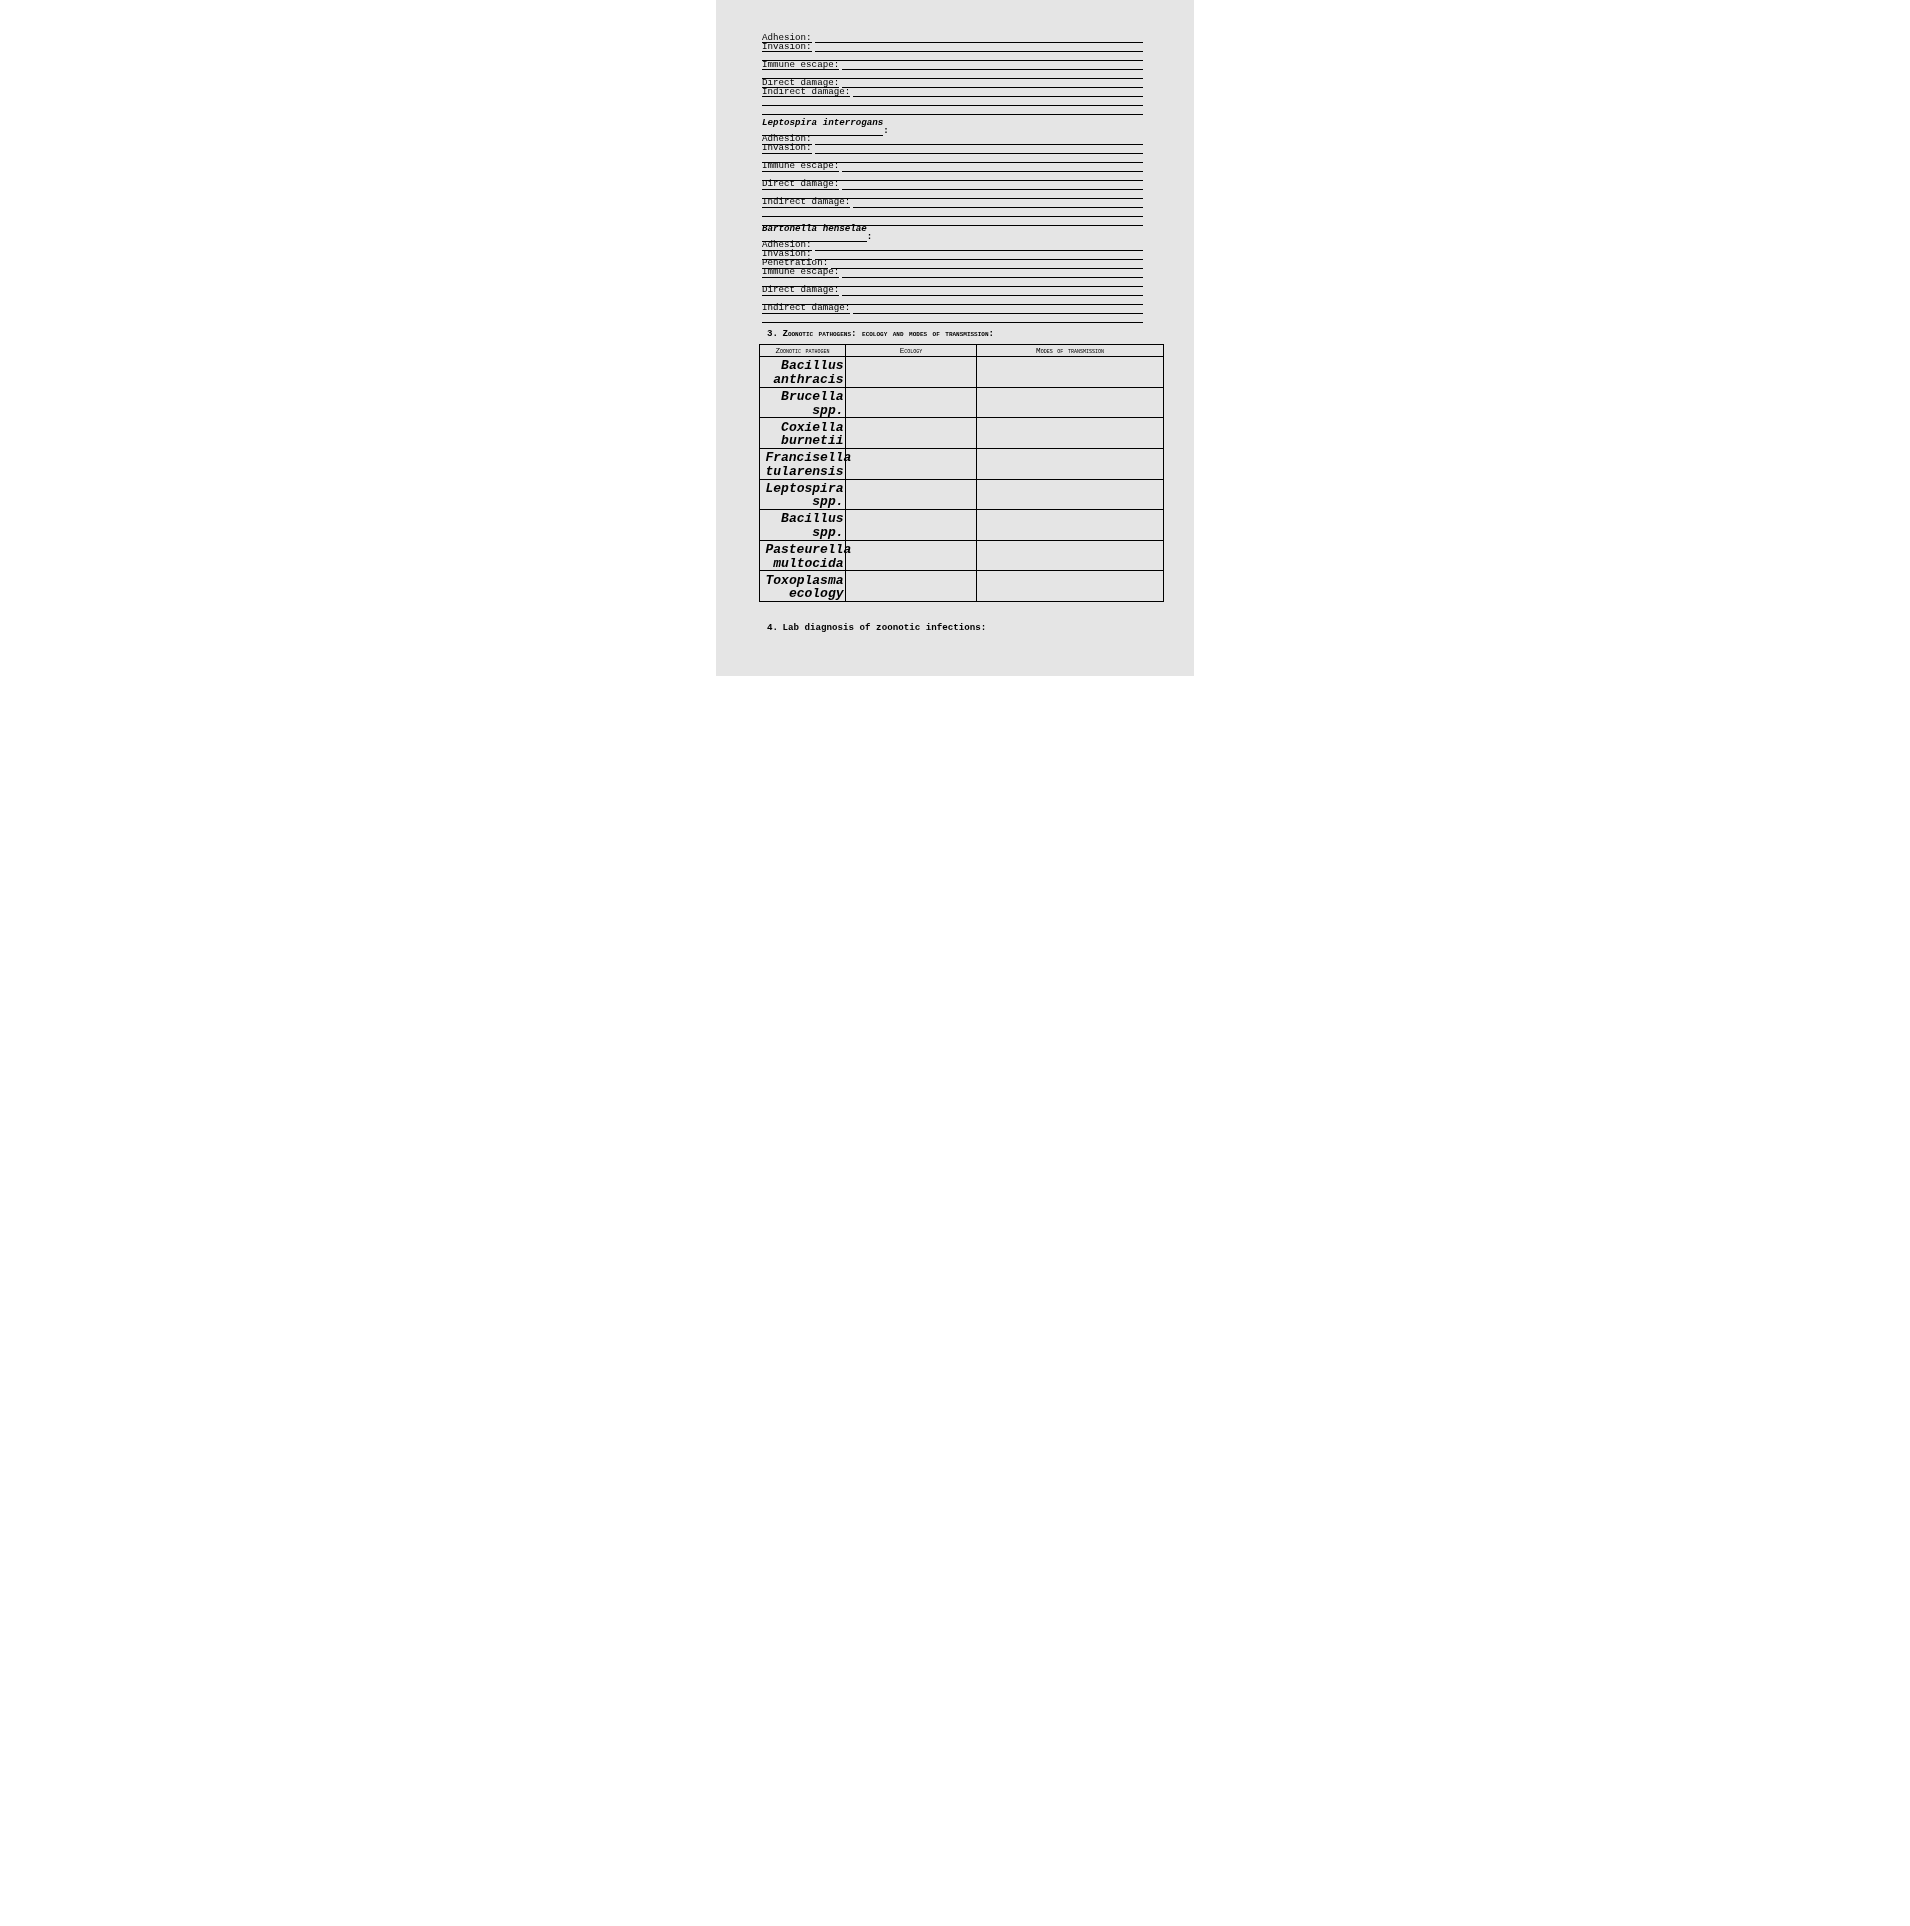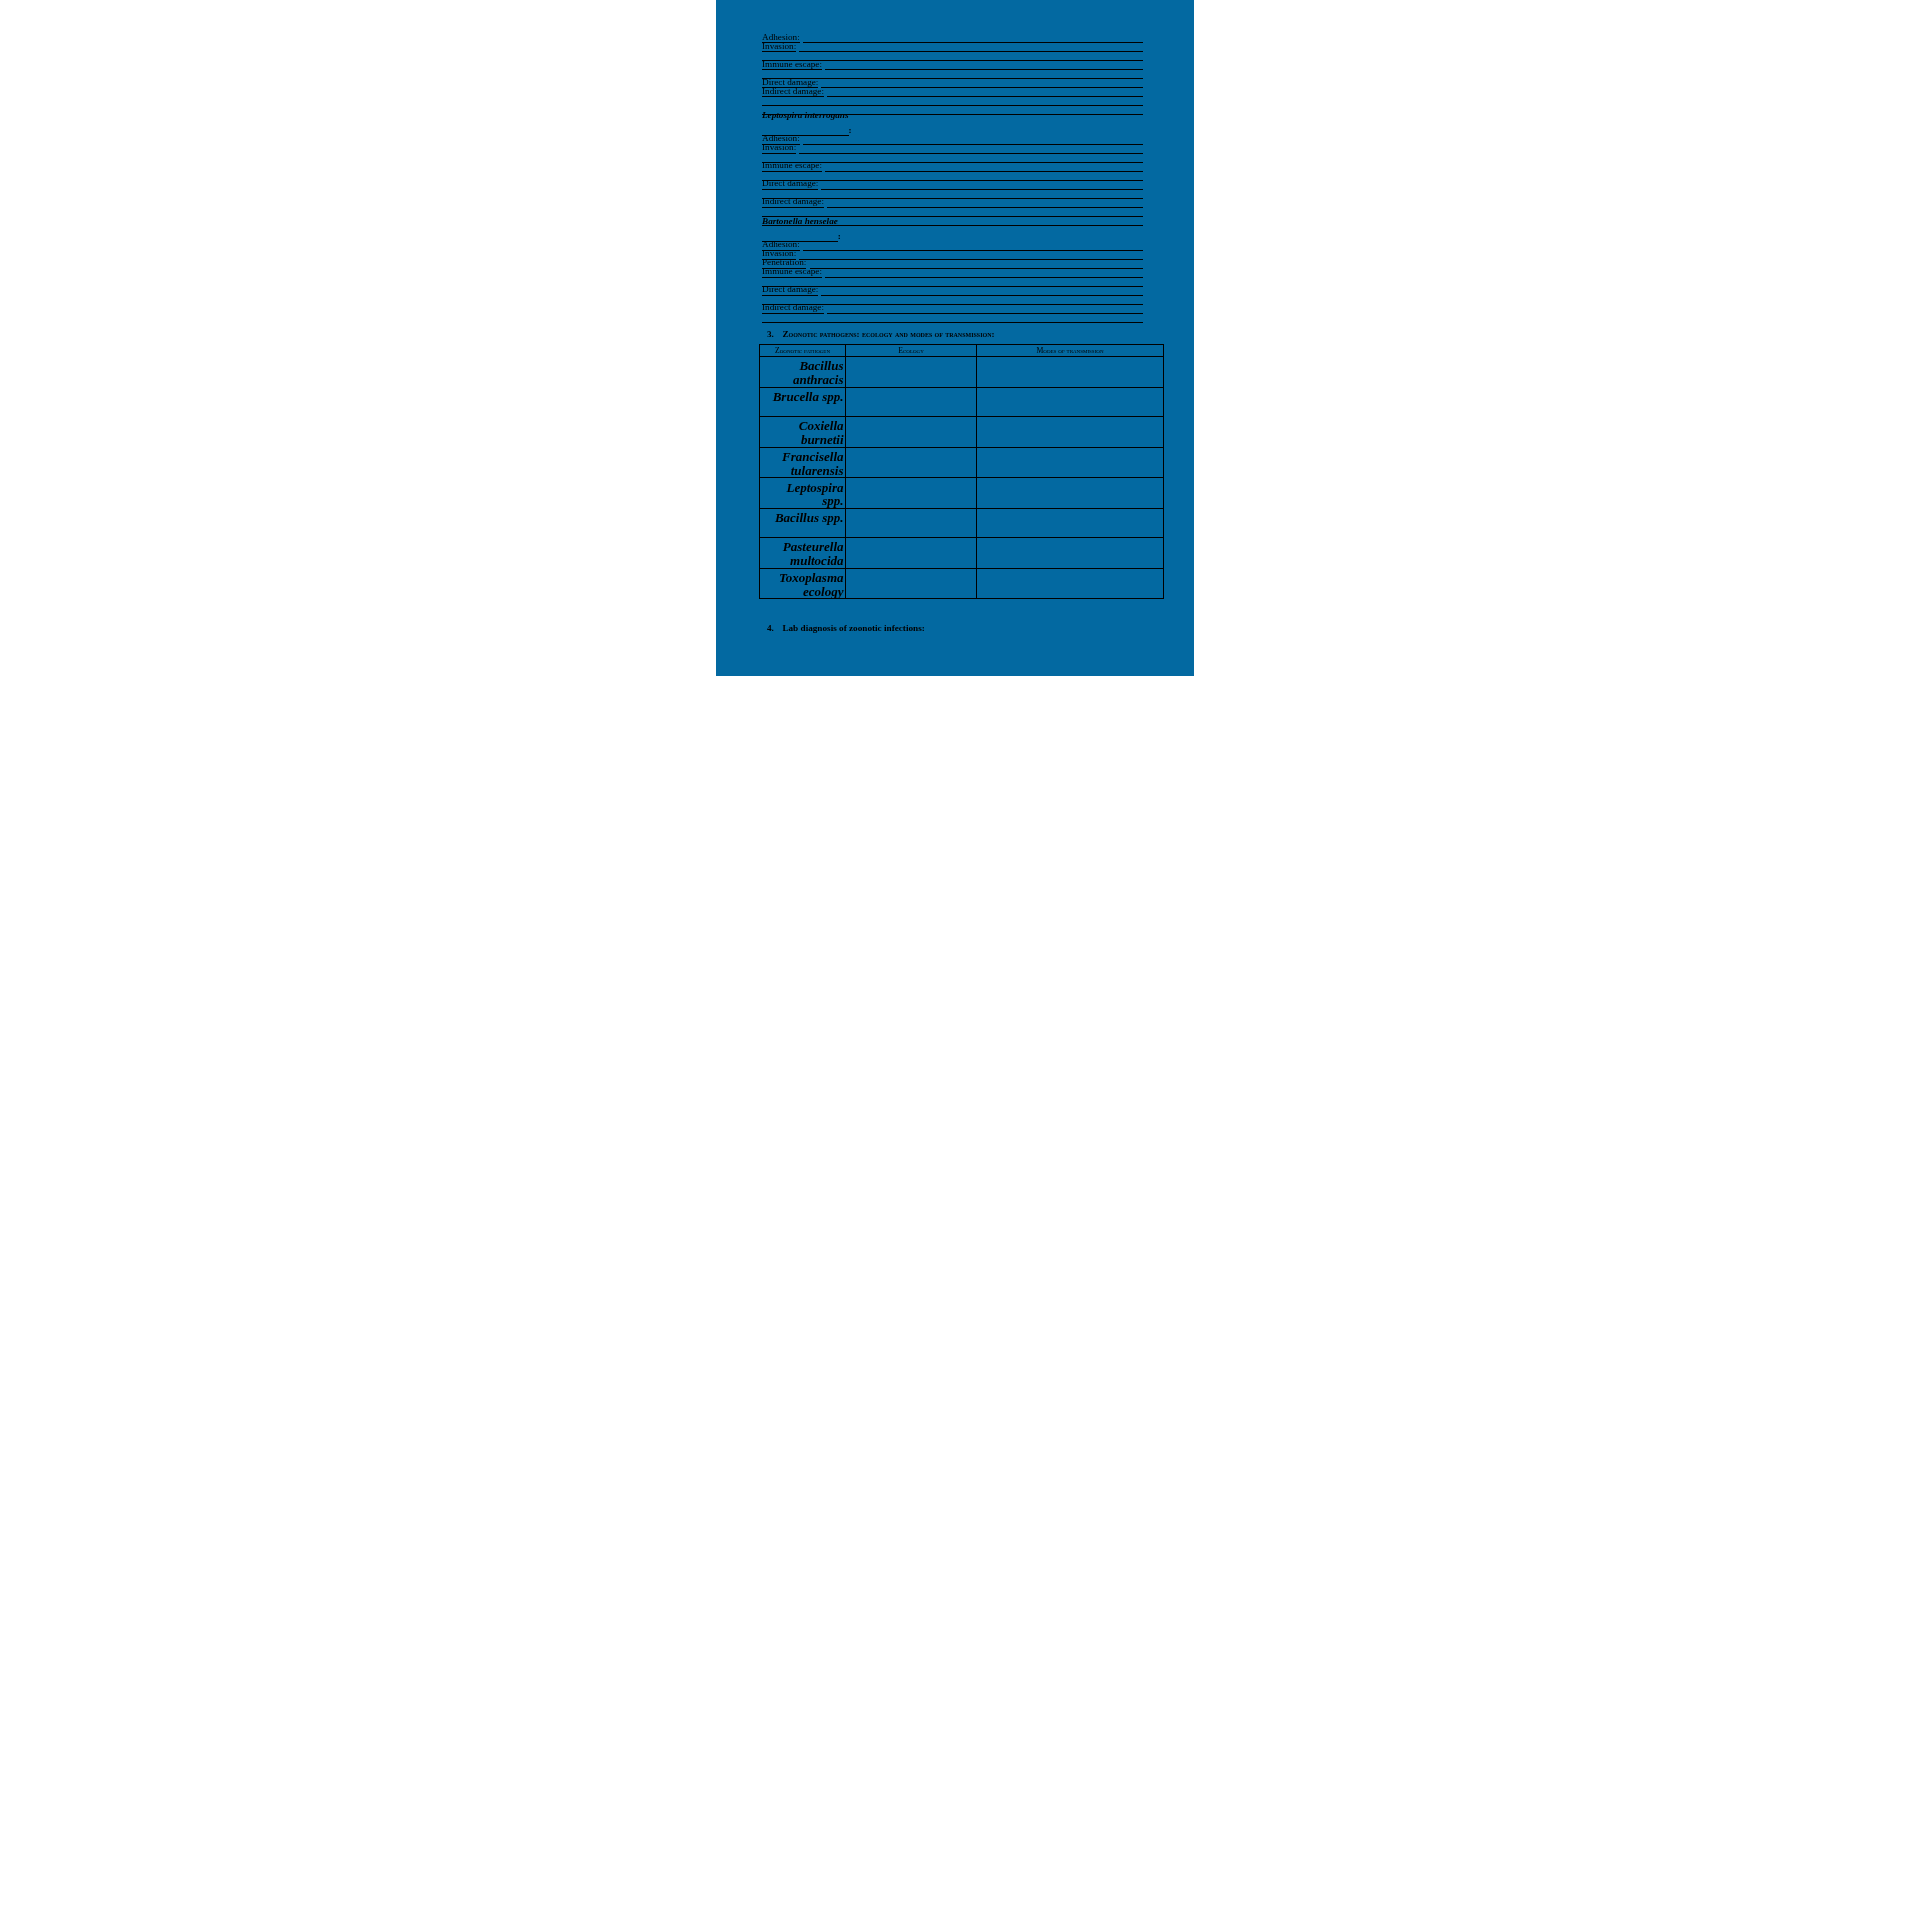--- a/index.html
+++ b/index.html
@@ -5,23 +5,23 @@
   html, body {
     margin: 0;
     padding: 0;
     background: #ffffff;
   }
   .page {
     position: relative;
     width: 478px;
     height: 676px;
     margin: 0 auto;
-    background: #0369a1;
+    background: #e5e5e5;
     color: #000000;
-    font-family: Liberation Serif, serif;
+    font-family: Liberation Mono, monospace;
     overflow: hidden;
   }
   
   .sec {
     position: absolute;
     left: 46px;
     width: 381px;
   }
   #secA { top: 34px; }
   #secB { top: 122px; }
@@ -46,21 +46,21 @@
   }
   .fill.full { margin-left: 0; }
   .hrow { margin-top: 4.6px; }
   .shead {
     font-size: 9.2px;
     font-weight: bold;
     font-style: italic;
     line-height: 1.02;
     white-space: nowrap;
     border-bottom: 1.5px solid #000;
-    padding-bottom: 14px;
+    padding-bottom: 7px;
   }
   .colon {
     font-size: 9.2px;
     font-weight: bold;
     line-height: 1.02;
   }
   
   .numhead {
     position: absolute;
     left: 51px;

